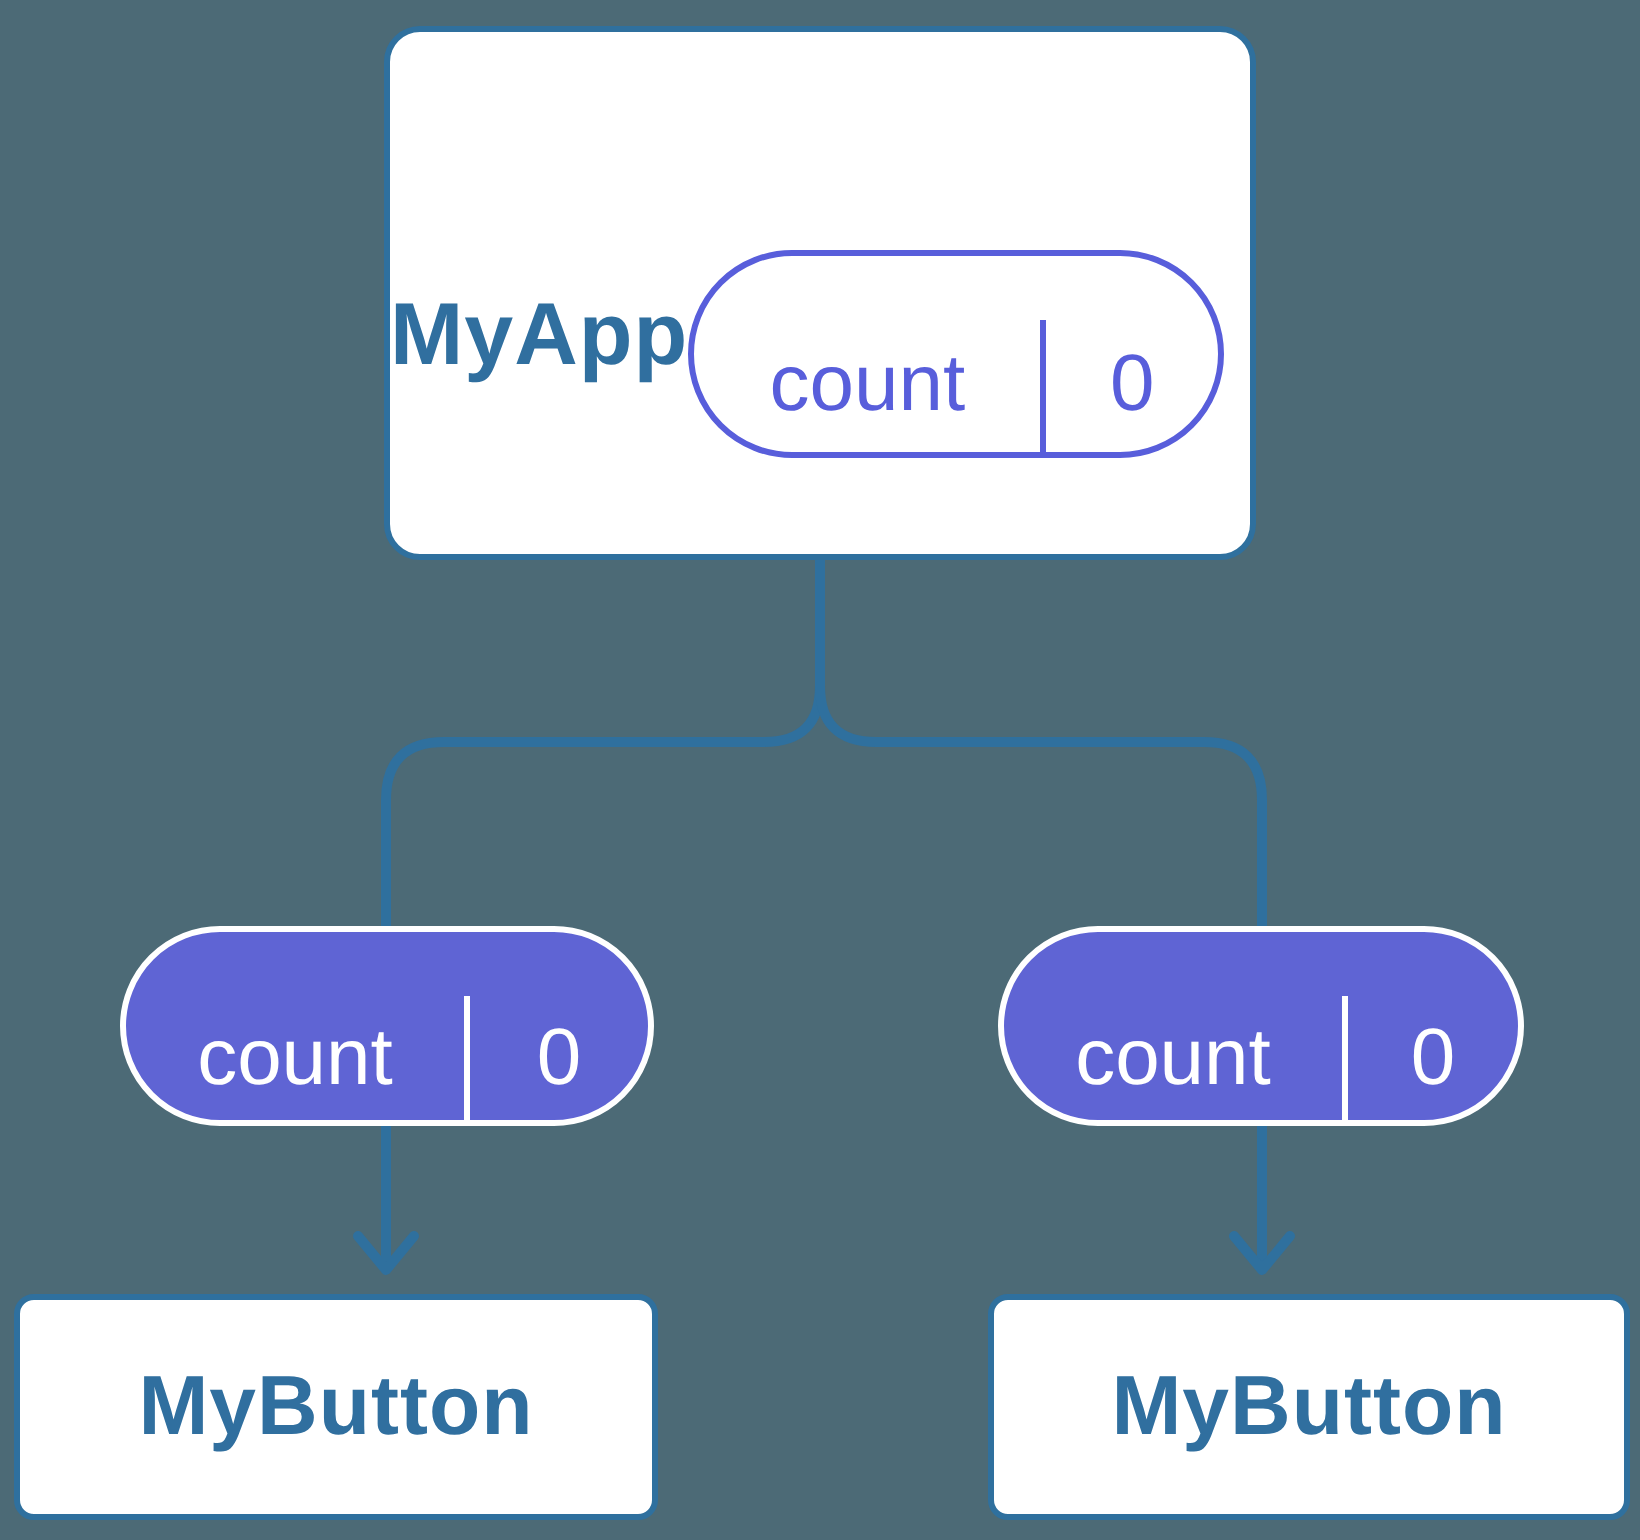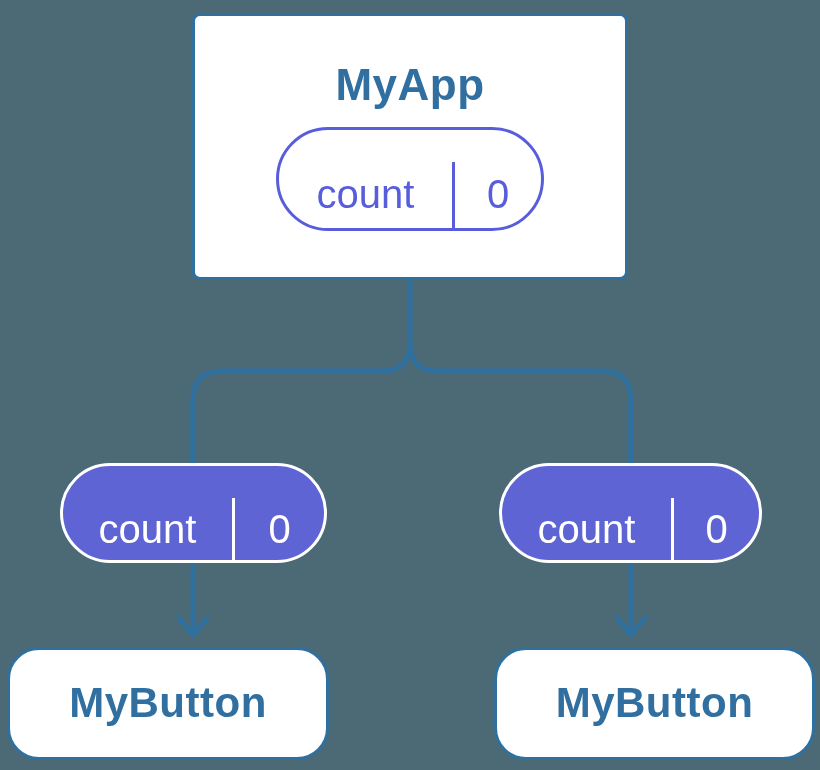--- a/index.html
+++ b/index.html
@@ -23,37 +23,36 @@
     border: 3.5px solid var(--line, #2F709E);
     box-sizing: border-box;
     z-index: 2;
     display: flex;
     align-items: center;
     justify-content: center;
   }
   .card-root {
     left: 192px; top: 13px;
     width: 436px; height: 267px;
-    border-radius: 8px;
-    flex-direction: column;
+    border-radius: 18px;
     justify-content: flex-start;
     padding-top: 44px;
   }
   .card-title {
     color: var(--text, #306F9F);
     font-size: 44px;
     font-weight: 700;
     letter-spacing: 0.5px;
     line-height: 1.15;
   }
   .card-child .card-title { font-size: 42px; }
   .card-child {
     top: 647px;
     width: 322px; height: 113px;
-    border-radius: 32px;
+    border-radius: 10px;
   }
   .card-child.left  { left: 7px; }
   .card-child.right { left: 494px; width: 321px; }
 
   .pill {
     position: absolute;
     box-sizing: border-box;
     display: flex;
     align-items: stretch;
     z-index: 3;

